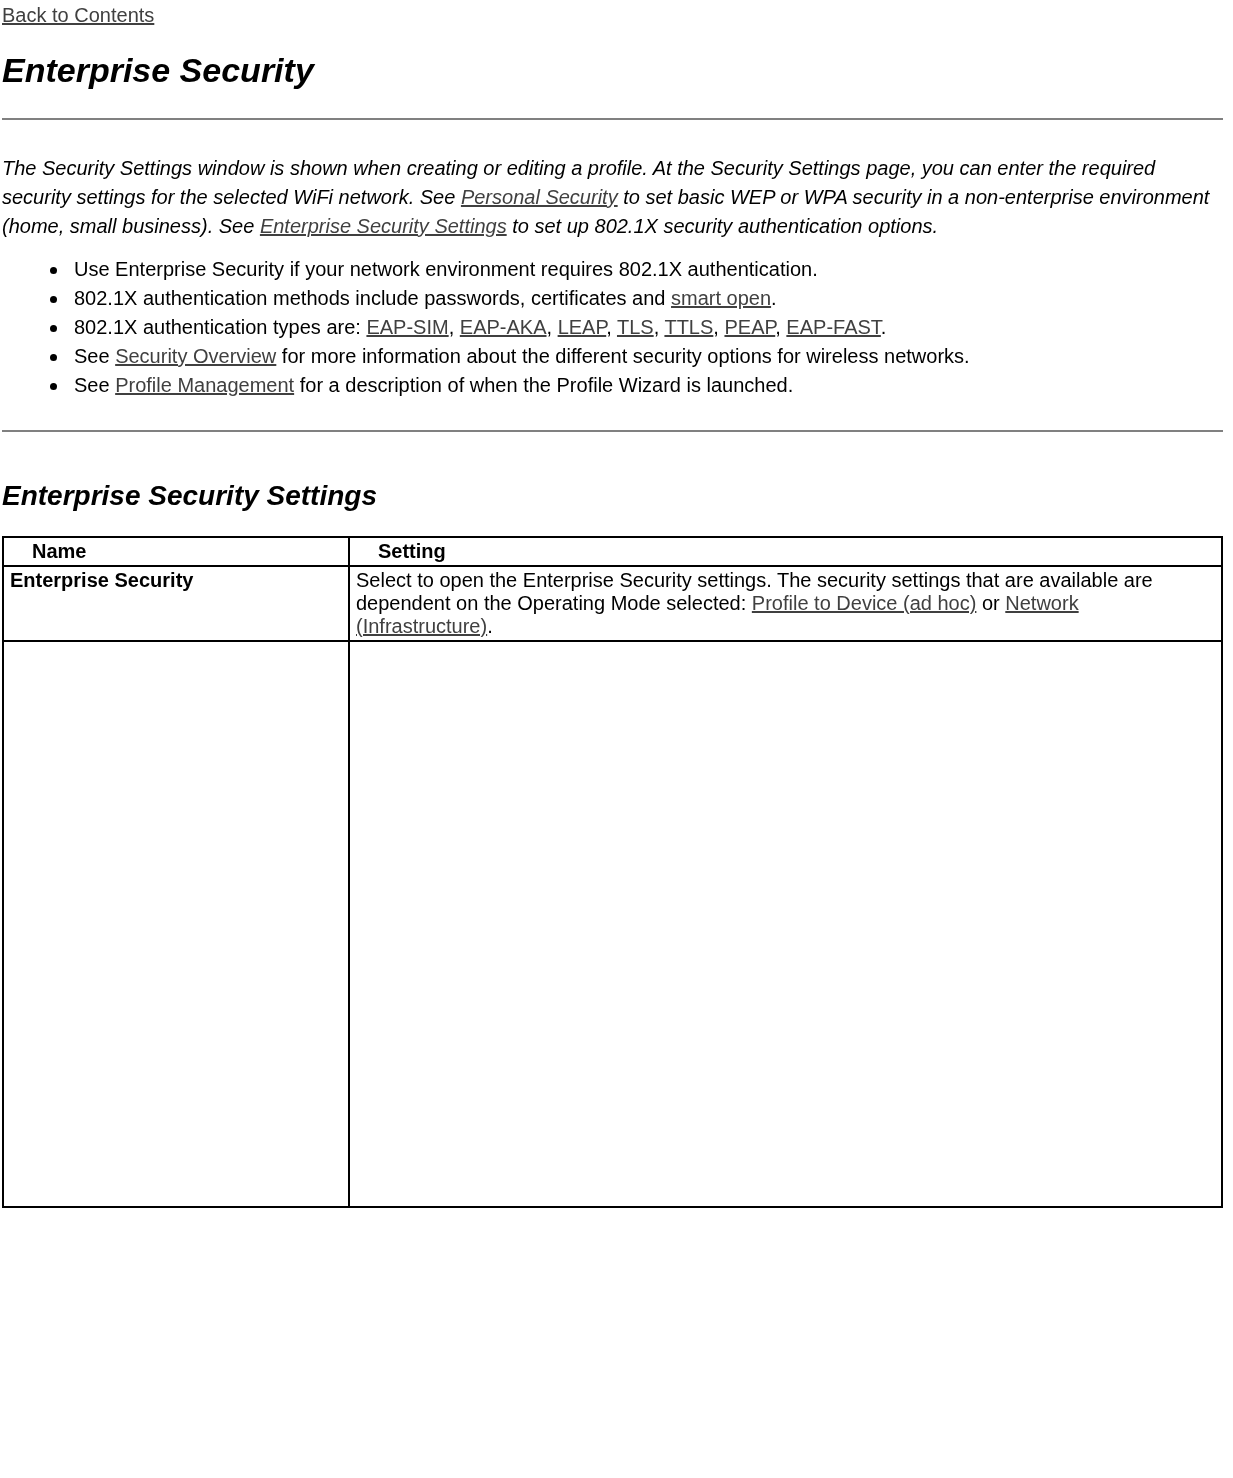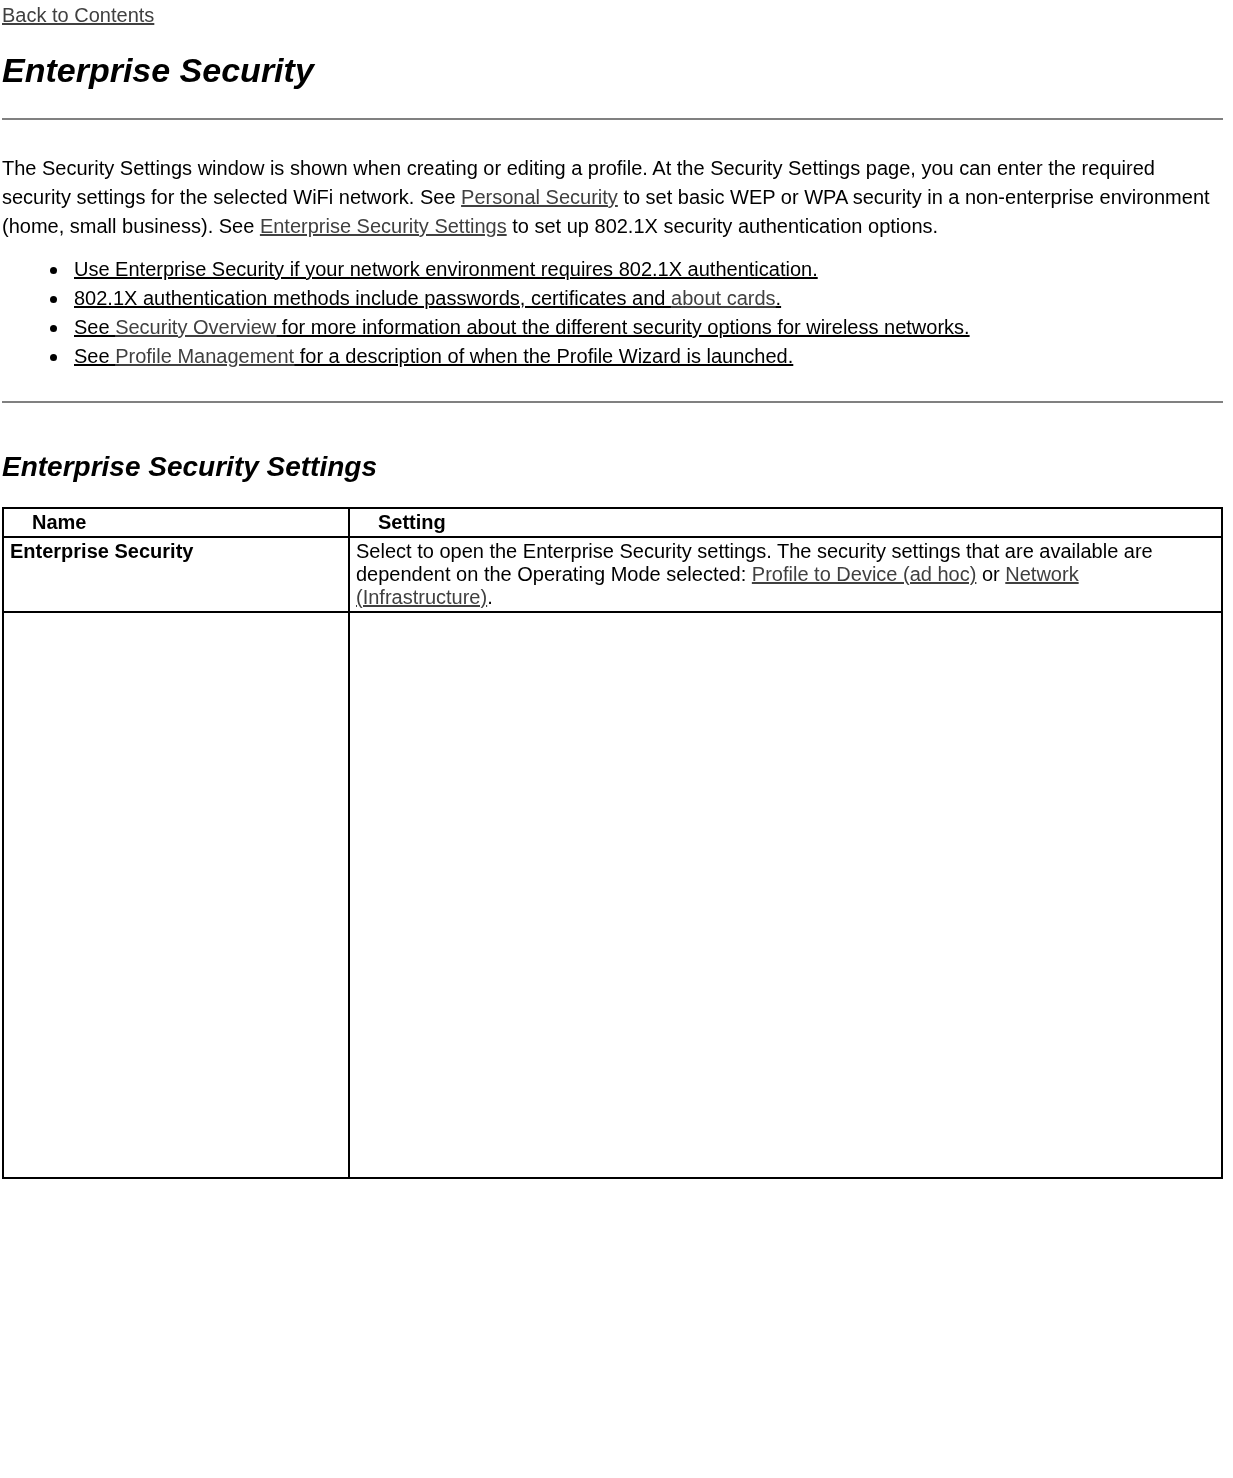--- a/index.html
+++ b/index.html
@@ -40,26 +40,26 @@
     margin: 20px 0 34px 0;
   }
   hr.rule2 {
     border: none;
     border-top: 2px solid #808080;
     margin: 30px 0 12px 0;
   }
   p.bodytext {
     margin: 0 0 14px 0;
     line-height: 1.45;
+    font-style: italic;
   }
   ul.bullets {
     margin: 14px 0 8px 0;
     padding-left: 72px;
     list-style: none;
-    text-decoration: underline;
   }
   ul.bullets li {
     position: relative;
     line-height: 1.45;
     margin: 0;
   }
   ul.bullets li::before {
     content: "";
     position: absolute;
     left: -24px;
@@ -103,21 +103,24 @@
 
 <p class="bodytext">
   <span>The Security Settings window is shown when creating or editing a profile. At the Security Settings page, you can enter the required security settings for the selected WiFi network. See </span><a href="#" class="link">Personal Security</a><span> to set basic WEP or WPA security in a non-enterprise environment (home, small business). See </span><a href="#" class="link">Enterprise Security Settings</a><span> to set up 802.1X security authentication options.</span>
 </p>
 
 <ul class="bullets">
   <li>
     <span>Use Enterprise Security if your network environment requires 802.1X authentication.</span>
   </li>
   <li>
-    <span>802.1X authentication methods include passwords, certificates and </span><a href="#" class="link">about cards</a><span>.</span>
+    <span>802.1X authentication methods include passwords, certificates and </span><a href="#" class="link">smart open</a><span>.</span>
+  </li>
+  <li>
+    <span>802.1X authentication types are: </span><a href="#" class="link">EAP-SIM</a><span>, </span><a href="#" class="link">EAP-AKA</a><span>, </span><a href="#" class="link">LEAP</a><span>, </span><a href="#" class="link">TLS</a><span>, </span><a href="#" class="link">TTLS</a><span>, </span><a href="#" class="link">PEAP</a><span>, </span><a href="#" class="link">EAP-FAST</a><span>.</span>
   </li>
   <li>
     <span>See </span><a href="#" class="link">Security Overview</a><span> for more information about the different security options for wireless networks.</span>
   </li>
   <li>
     <span>See </span><a href="#" class="link">Profile Management</a><span> for a description of when the Profile Wizard is launched.</span>
   </li>
 </ul>
 
 <hr class="rule2">

